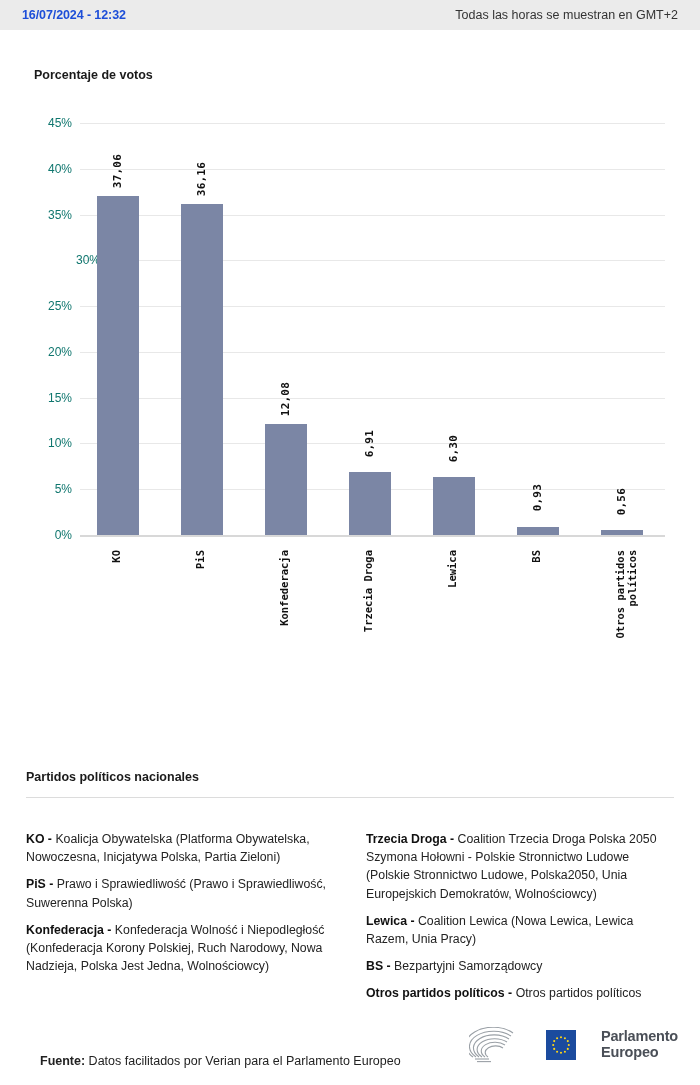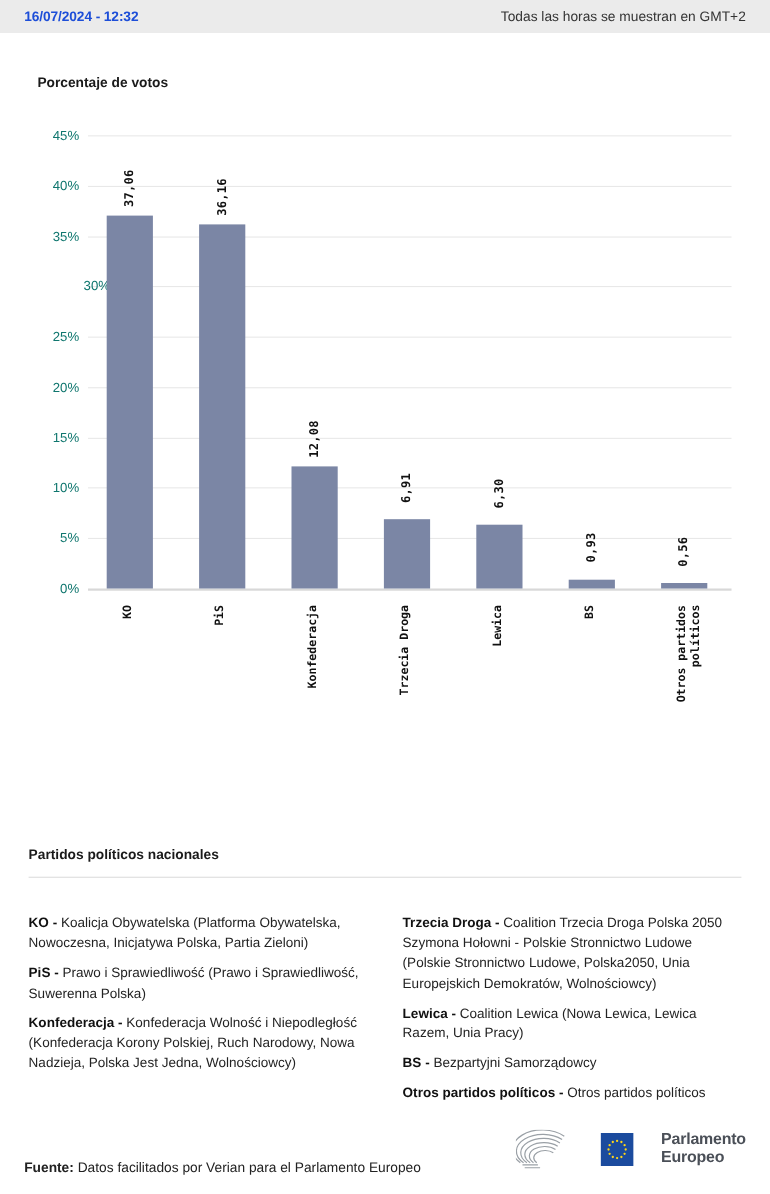--- a/index.html
+++ b/index.html
@@ -103,21 +103,21 @@
   
   .footer{
     position:absolute;
     left:0;right:0;bottom:0;
     height:70px;
     padding:0 22px;
     box-sizing:border-box;
     display:flex;align-items:center;justify-content:space-between;
   }
   .source{font-size:12.5px;color:#222222;margin-top:22px;}
-  .source b{font-weight:bold;}
+  .source b{font-weight:bold;margin-left:18px;}
   .logo{display:flex;align-items:center;gap:25px;margin-bottom:10px;}
   .logo-text{
     font-size:14.5px;font-weight:bold;color:#4a4f57;
     line-height:1.1;letter-spacing:-0.2px;
   }
 </style>
 </head>
 <body>
 
 <div class="topbar">

